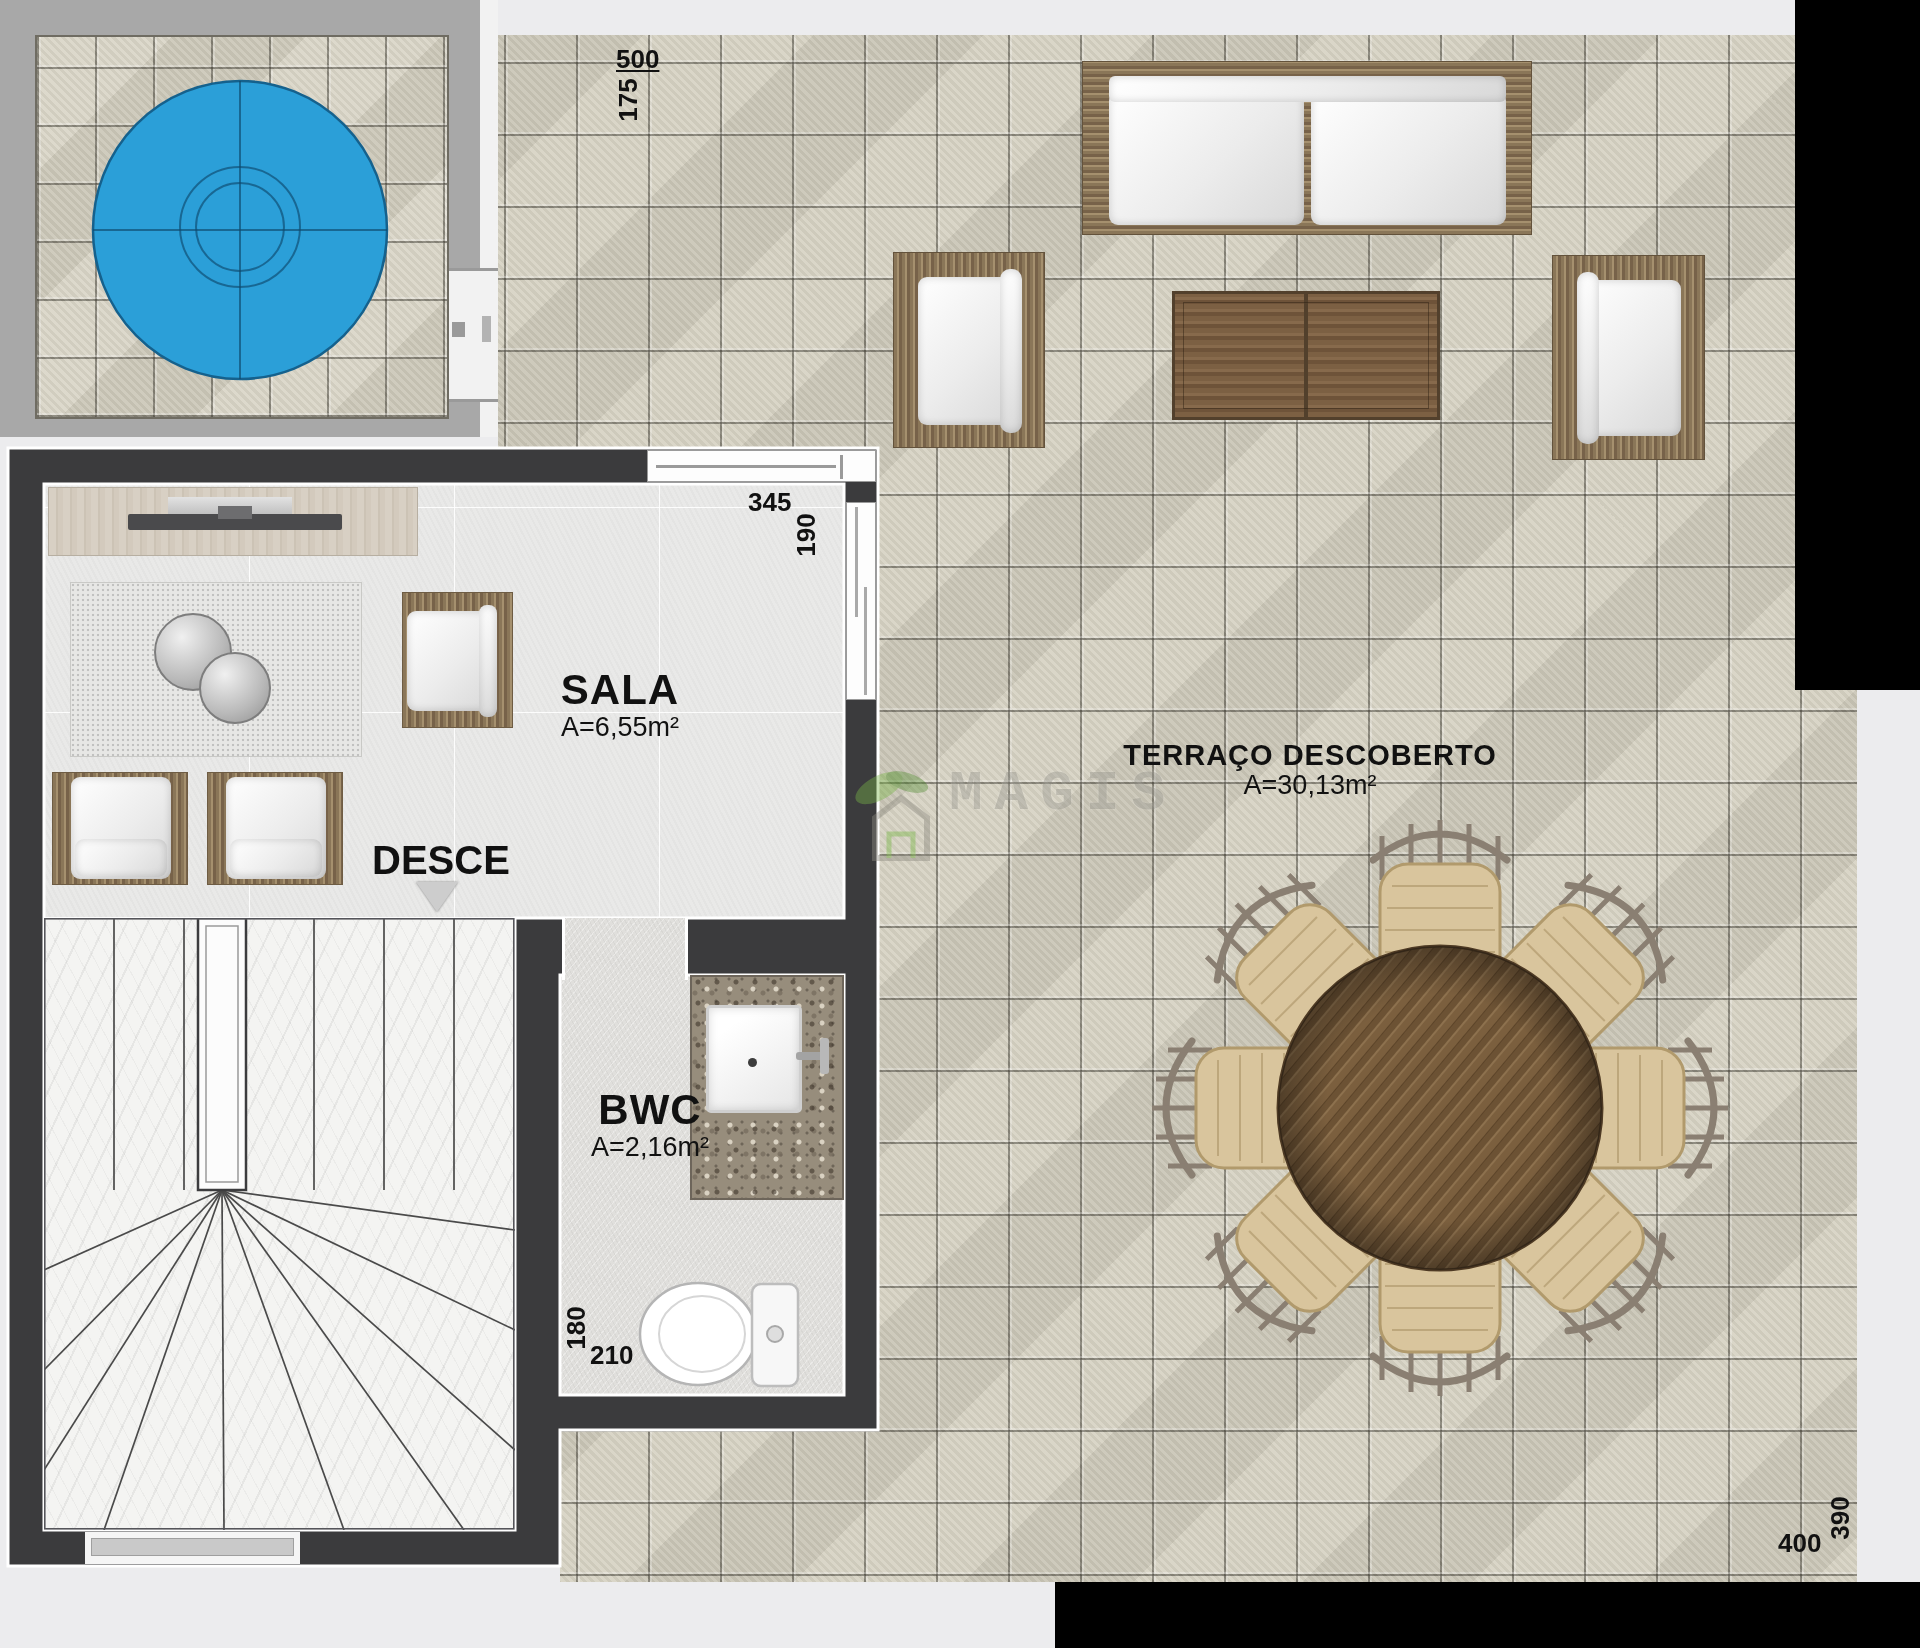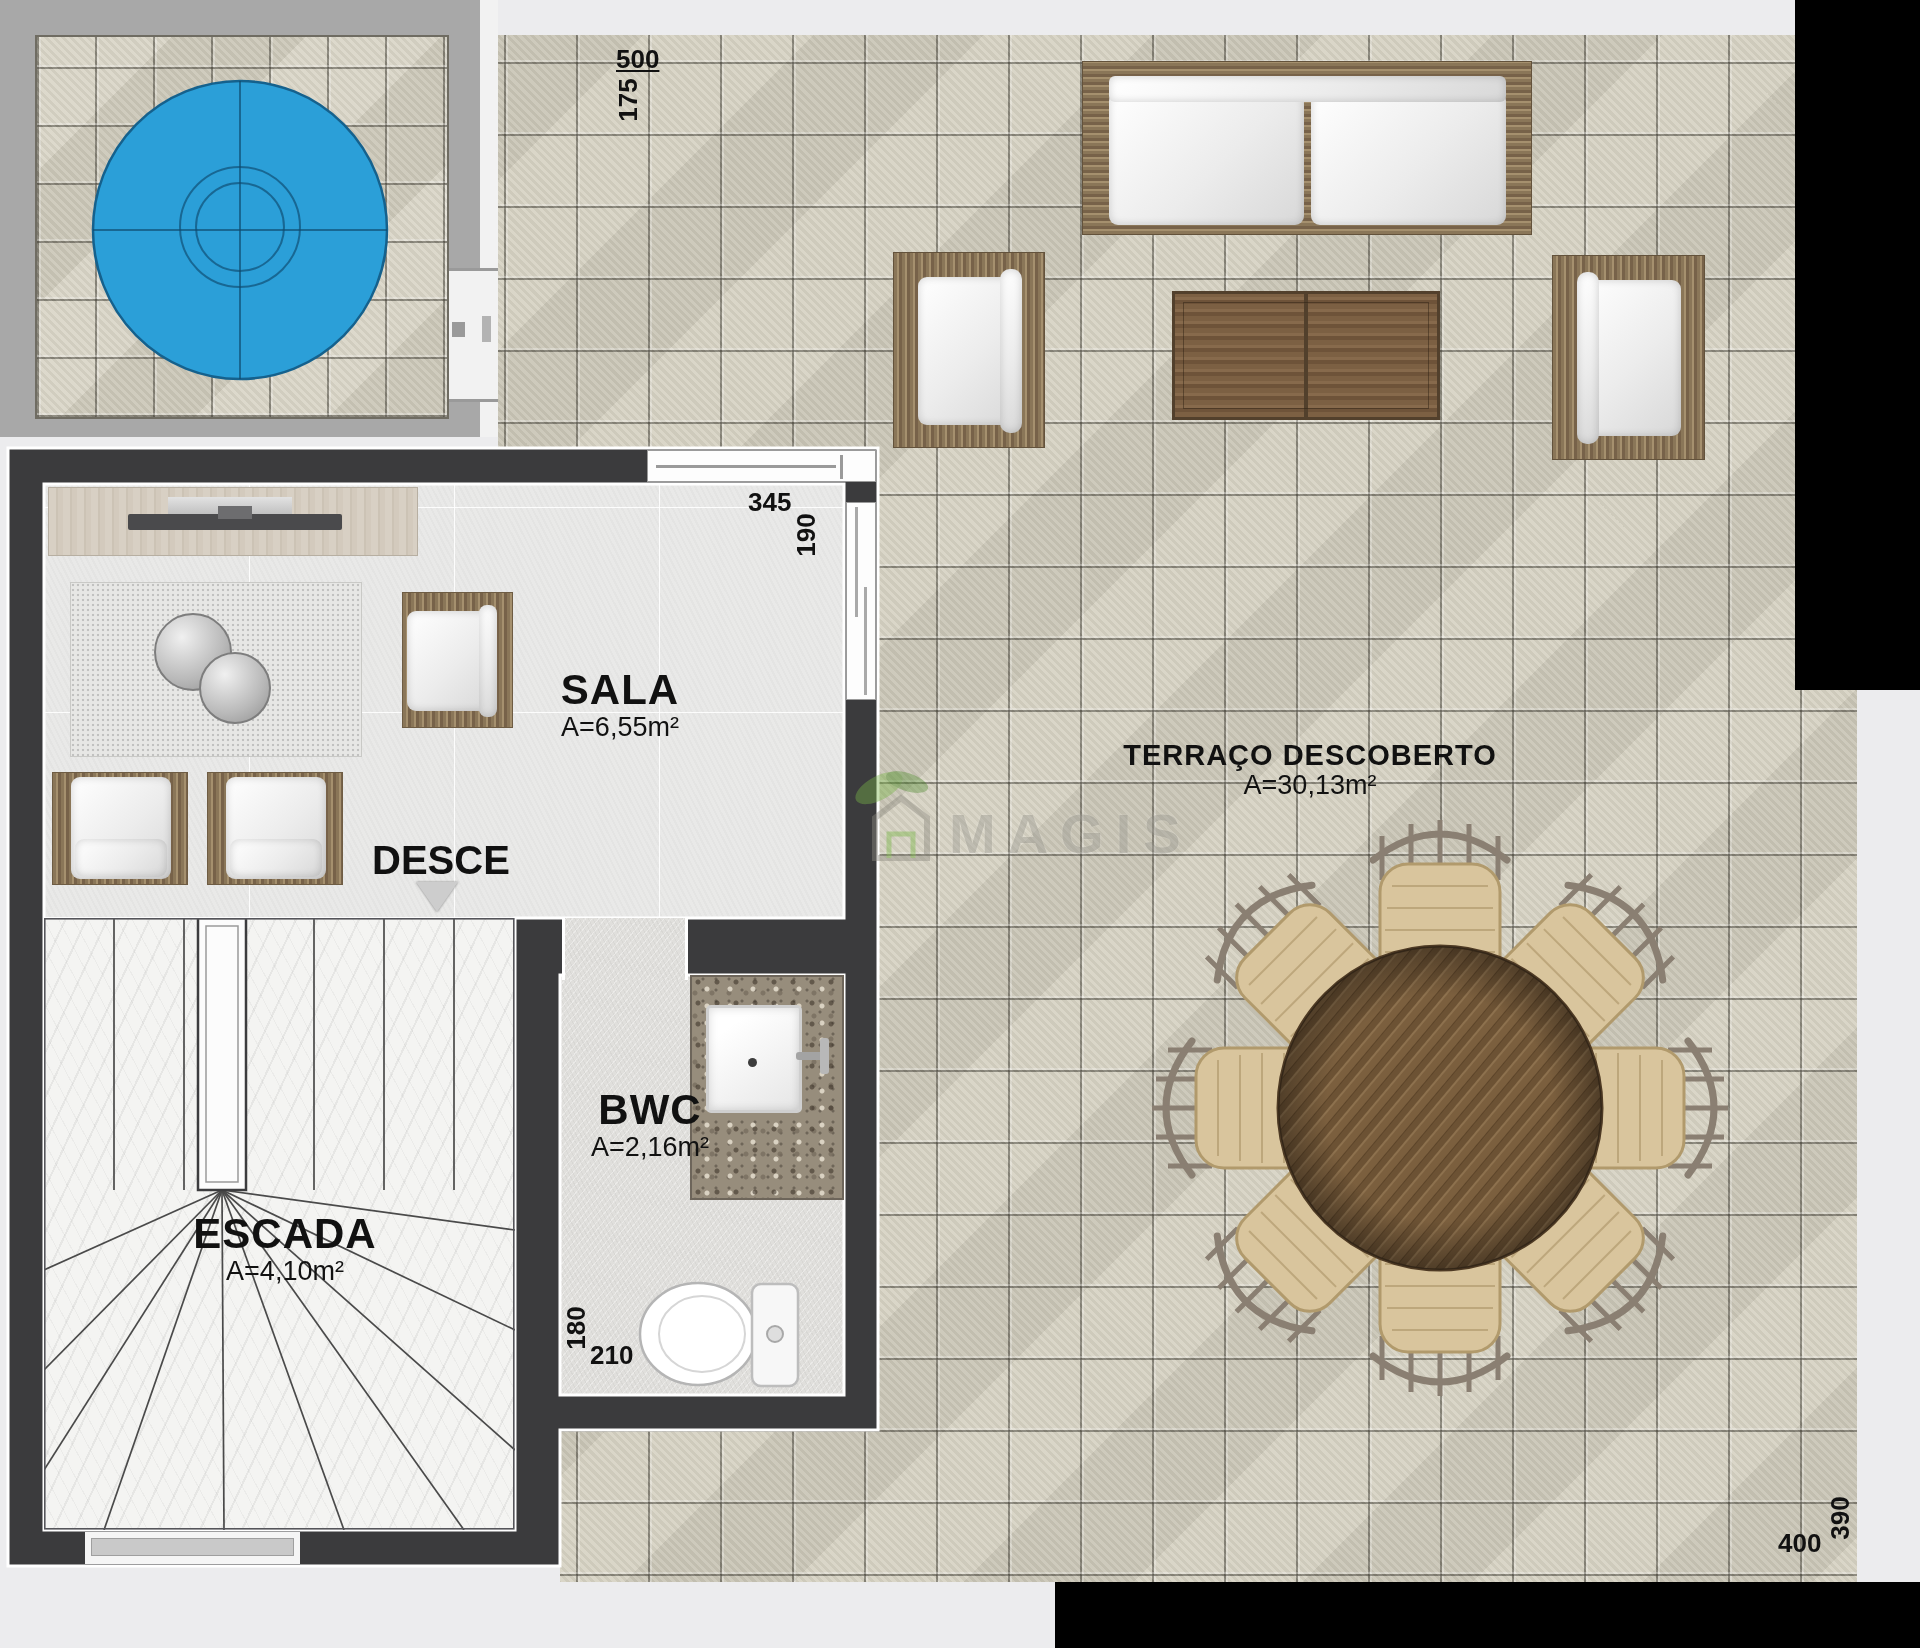--- a/index.html
+++ b/index.html
@@ -78,21 +78,21 @@
   .room-label{transform:translateX(-50%);text-align:center;color:#111;white-space:nowrap;z-index:40;}
   .room-name{font-weight:bold;font-size:42px;letter-spacing:1px;line-height:1.05;}
   .room-name.big{font-size:29px;}
   .room-area{font-size:27px;}
   .dim{position:absolute;color:#111;font-weight:bold;font-size:26px;white-space:nowrap;z-index:40;}
   .dim.v{transform:translate(-50%,-50%) rotate(-90deg);}
   .desce{position:absolute;color:#111;font-weight:bold;font-size:40px;z-index:40;}
   .desce-arrow{position:absolute;width:0;height:0;z-index:40;
     border-left:21px solid transparent;border-right:21px solid transparent;
     border-top:30px solid #cdcdcd;filter:drop-shadow(0 0 1px #808080);}
-  .watermark{z-index:35;opacity:.55;display:flex;align-items:flex-end;pointer-events:none;}
+  .watermark{z-index:35;opacity:.55;display:flex;pointer-events:none;font-family:Liberation Mono, monospace;}
   .wm-text{font-weight:bold;font-size:56px;letter-spacing:12px;color:rgba(125,123,113,.6);
            text-shadow:0 0 2px rgba(255,255,255,.5);}
   svg{display:block;}
 </style>
 </head>
 <body>
 
 <div class="canvas">
 
   <div class="abs black-block" style="left:1795px;top:0;width:125px;height:690px;"></div>
@@ -268,24 +268,20 @@
     <div class="room-area">A=6,55m²</div>
   </div>
   <div class="abs room-label" style="left:1310px;top:740px;">
     <div class="room-name big">TERRAÇO DESCOBERTO</div>
     <div class="room-area">A=30,13m²</div>
   </div>
   <div class="abs room-label" style="left:650px;top:1088px;">
     <div class="room-name">BWC</div>
     <div class="room-area">A=2,16m²</div>
   </div>
-  <div class="abs room-label" style="left:285px;top:1212px;">
-    <div class="room-name">ESCADA</div>
-    <div class="room-area">A=4,10m²</div>
-  </div>
 
   <div class="desce" style="left:372px;top:838px;">DESCE</div>
   <div class="desce-arrow" style="left:416px;top:882px;"></div>
 
   <div class="dim" style="left:616px;top:44px;text-decoration:underline;">500</div>
   <div class="dim v" style="left:628px;top:100px;">175</div>
   <div class="dim" style="left:748px;top:487px;">345</div>
   <div class="dim v" style="left:806px;top:535px;">190</div>
   <div class="dim v" style="left:576px;top:1328px;">180</div>
   <div class="dim" style="left:590px;top:1340px;">210</div>

